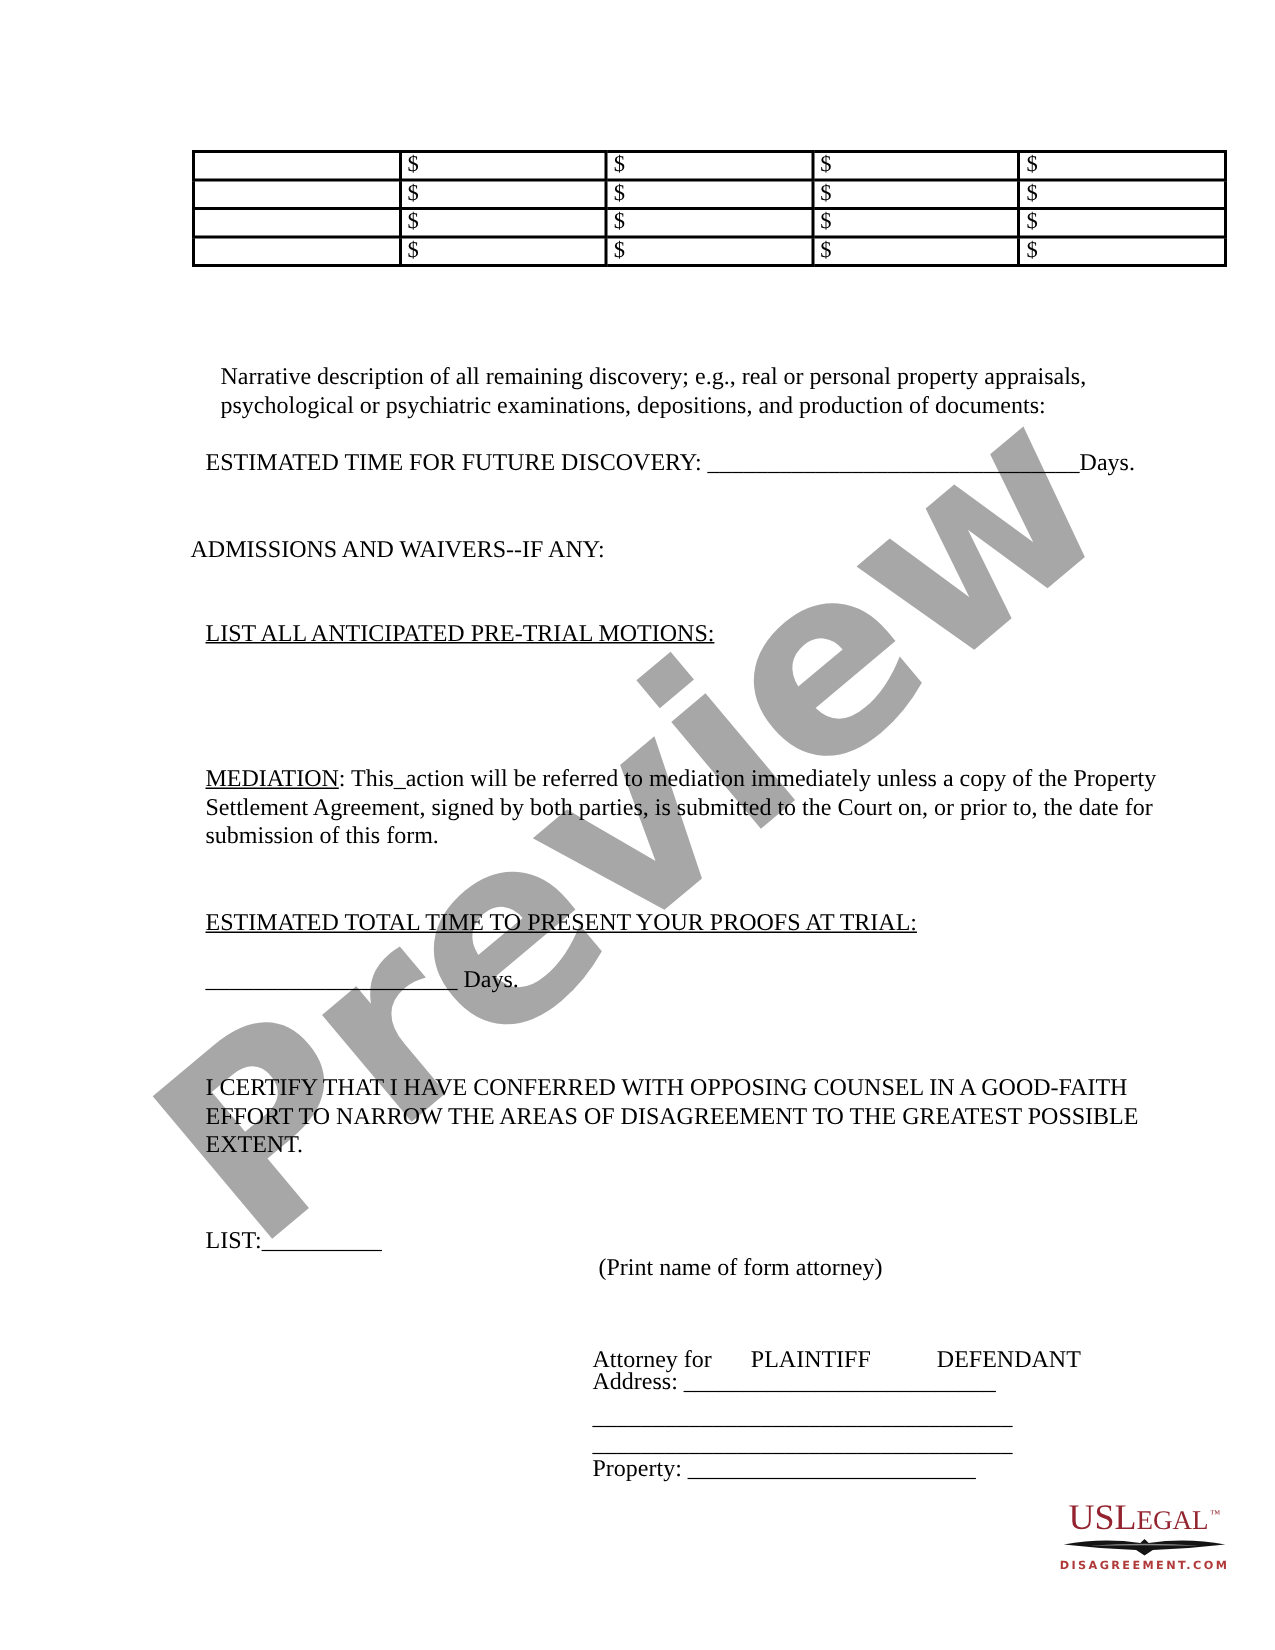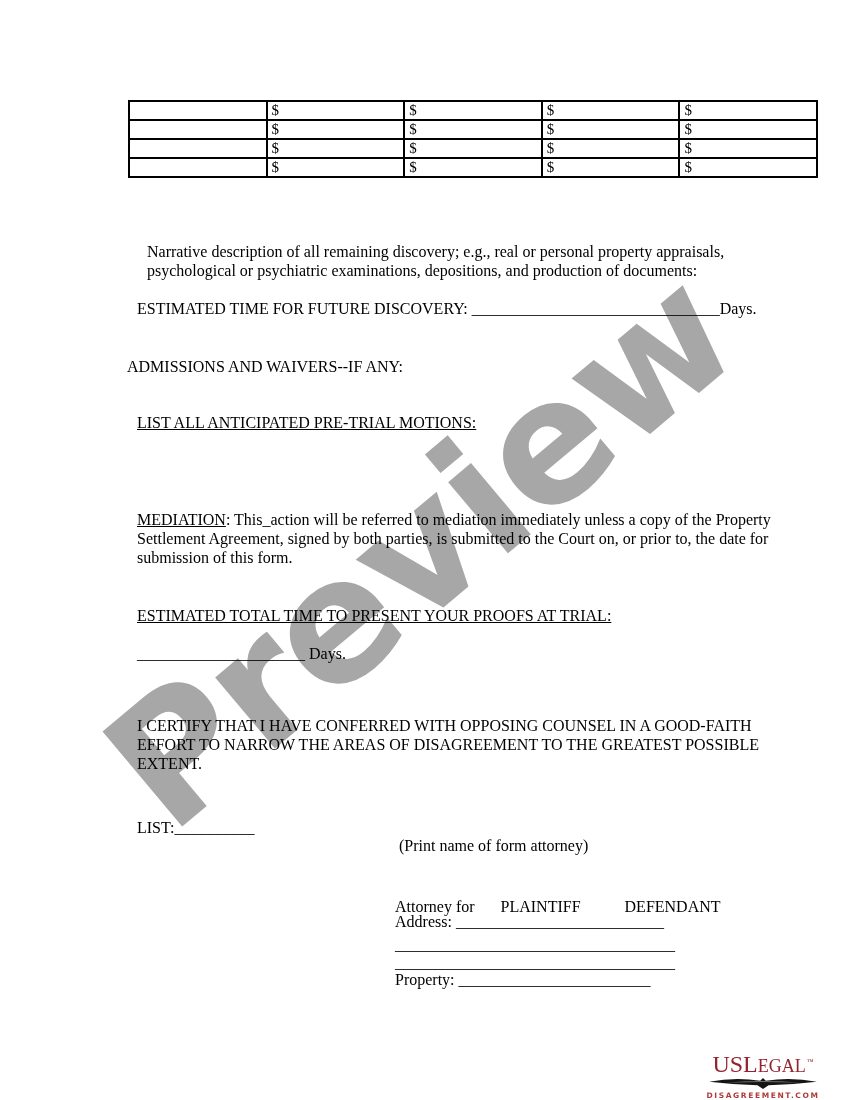--- a/index.html
+++ b/index.html
@@ -28,21 +28,21 @@
   table.money td{
     border:2px solid #000;height:16px;padding:0 2px 1px 4px;
     font-size:15px;line-height:16px;vertical-align:middle;
   }
 
   
   .opt-gap1{margin-left:22px;}
   .opt-gap2{margin-left:40px;}
 
   
-  .logo{position:absolute;left:693px;top:1052px;width:140px;text-align:center;z-index:1;line-height:1;}
+  .logo{position:absolute;left:693px;top:1000px;width:140px;text-align:center;z-index:1;line-height:1;}
   .logo .wordmark{color:#93242f;white-space:nowrap;}
   .brand-big{font-size:24px;}
   .brand-small{font-size:18px;}
   .tm{font-size:7px;vertical-align:8px;margin-left:1px;color:#93242f;}
   .eagle{display:block;margin:1px auto 0;}
   .site{
     font-family:"DejaVu Sans","Liberation Sans",sans-serif;font-weight:bold;
     font-size:7.5px;letter-spacing:1.6px;color:#b03a3a;margin-top:2px;white-space:nowrap;
   }
 </style>

